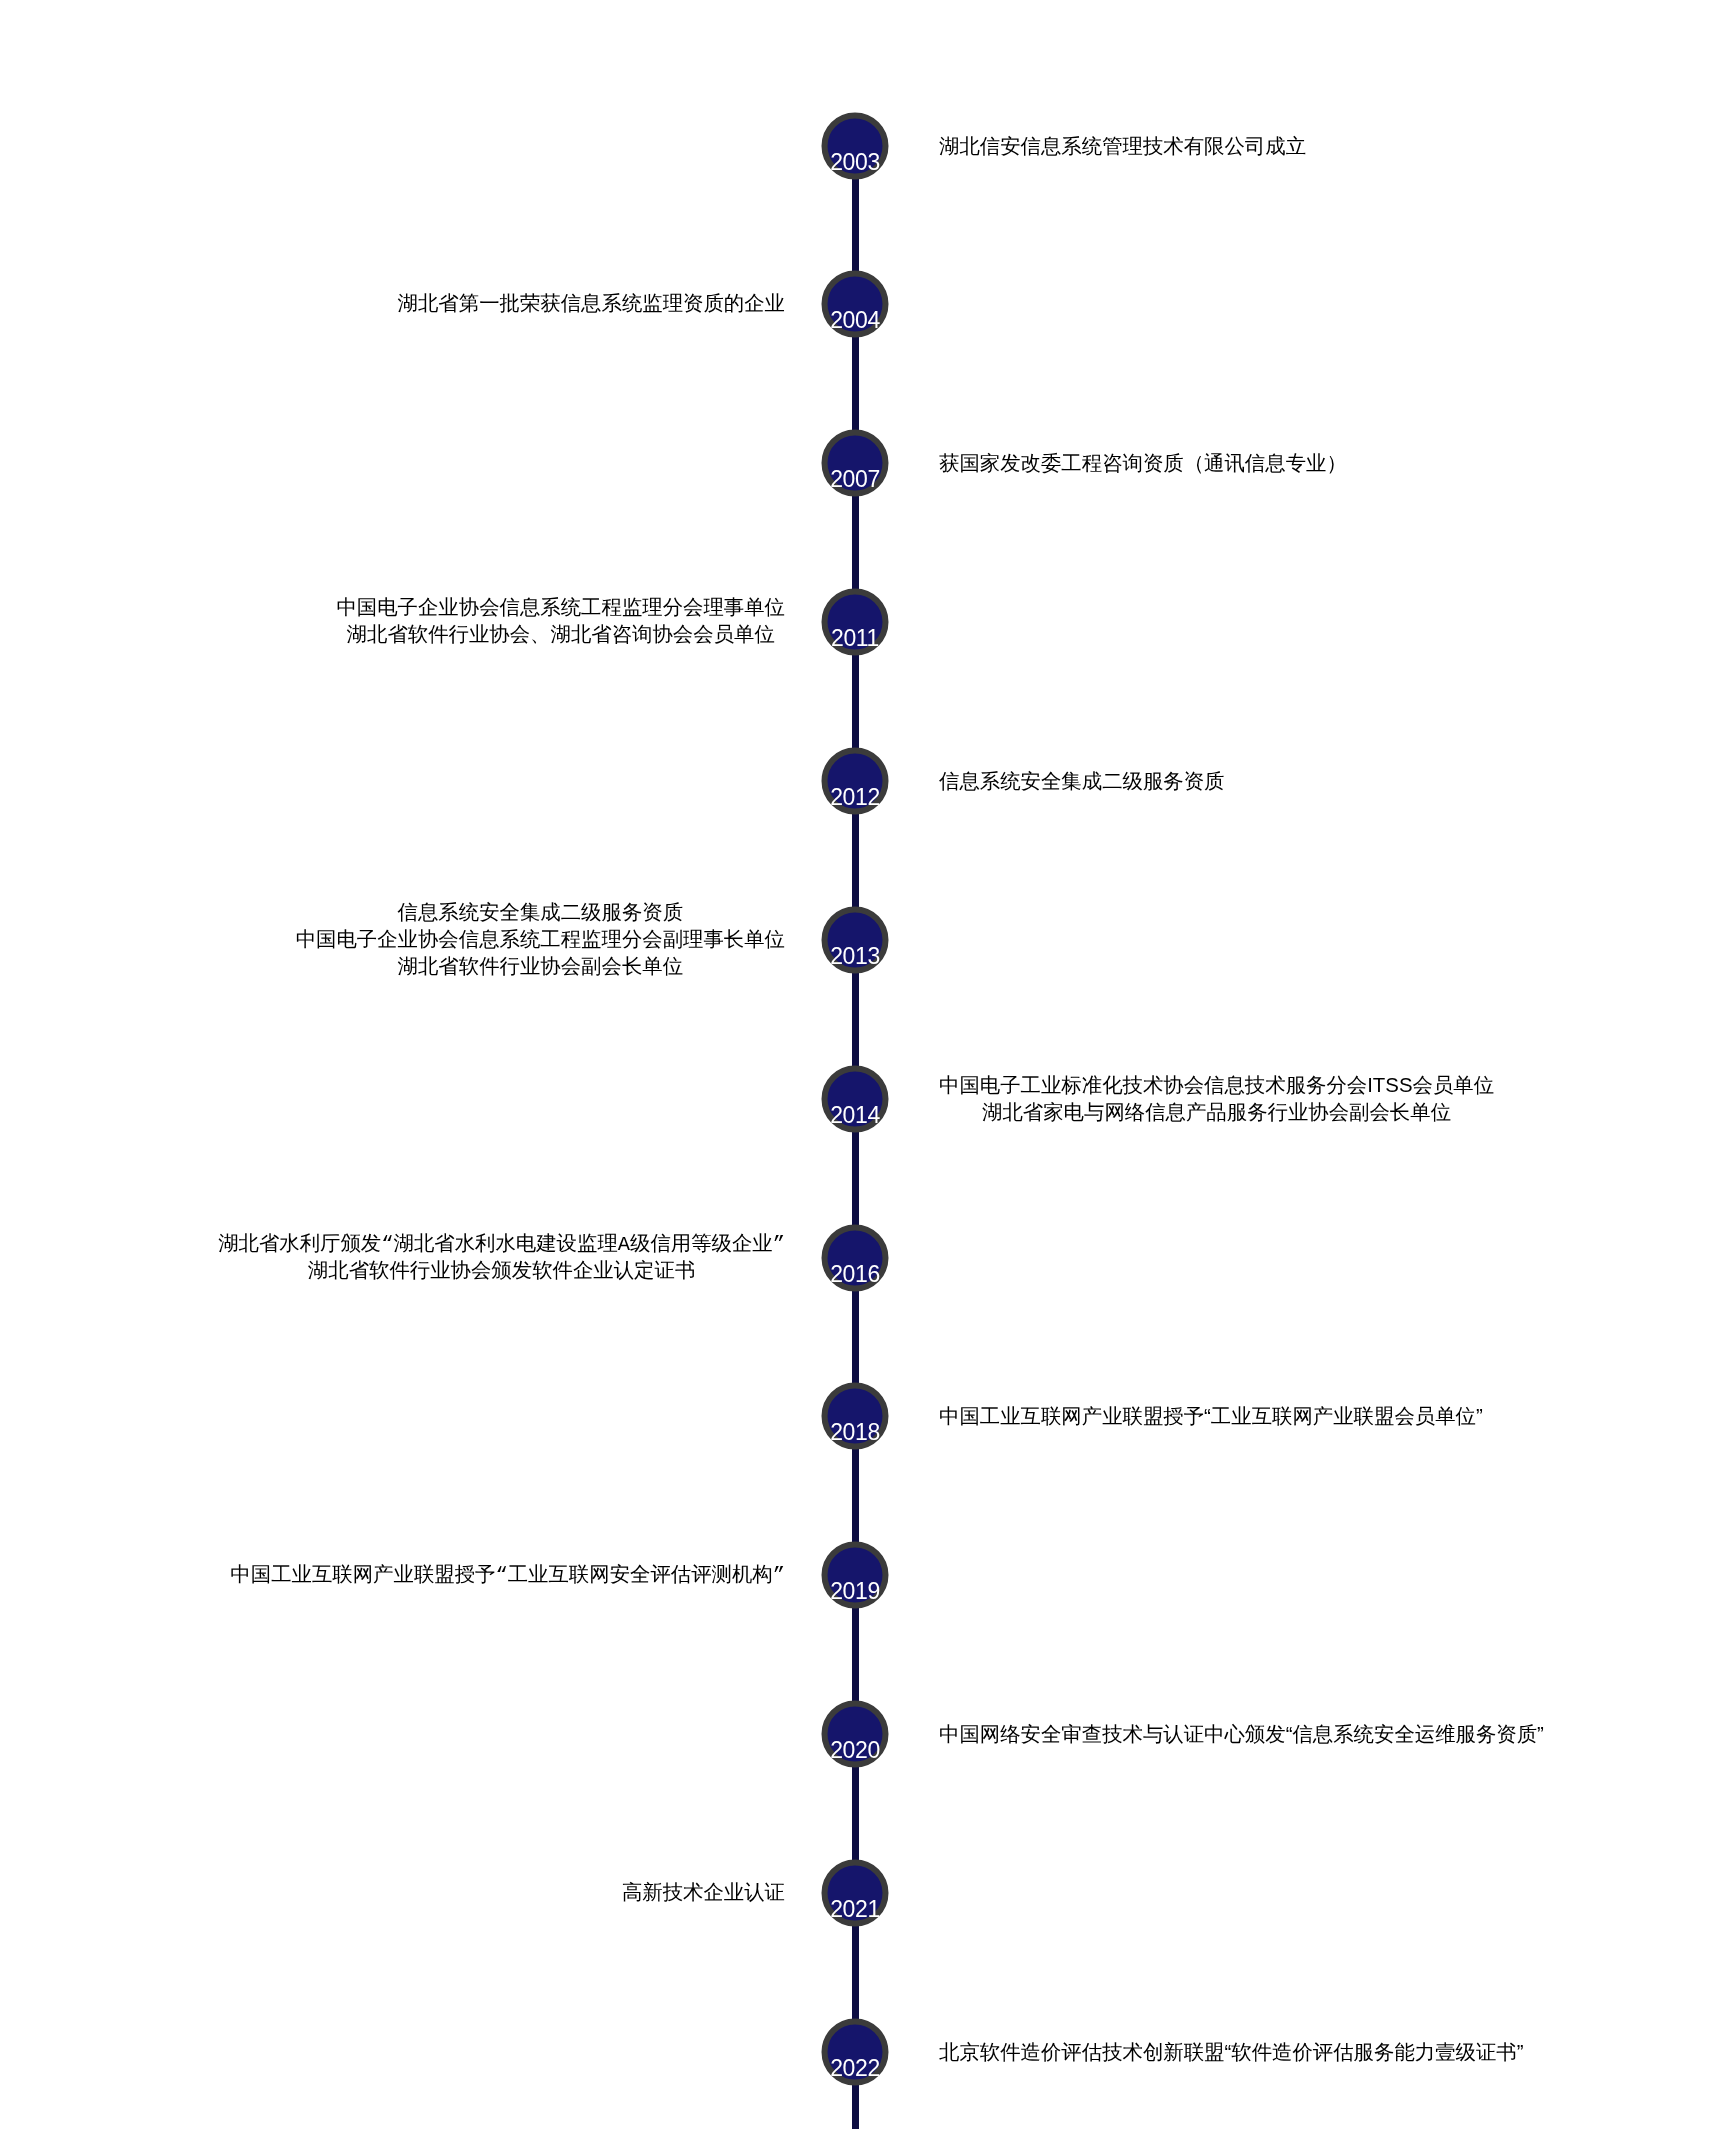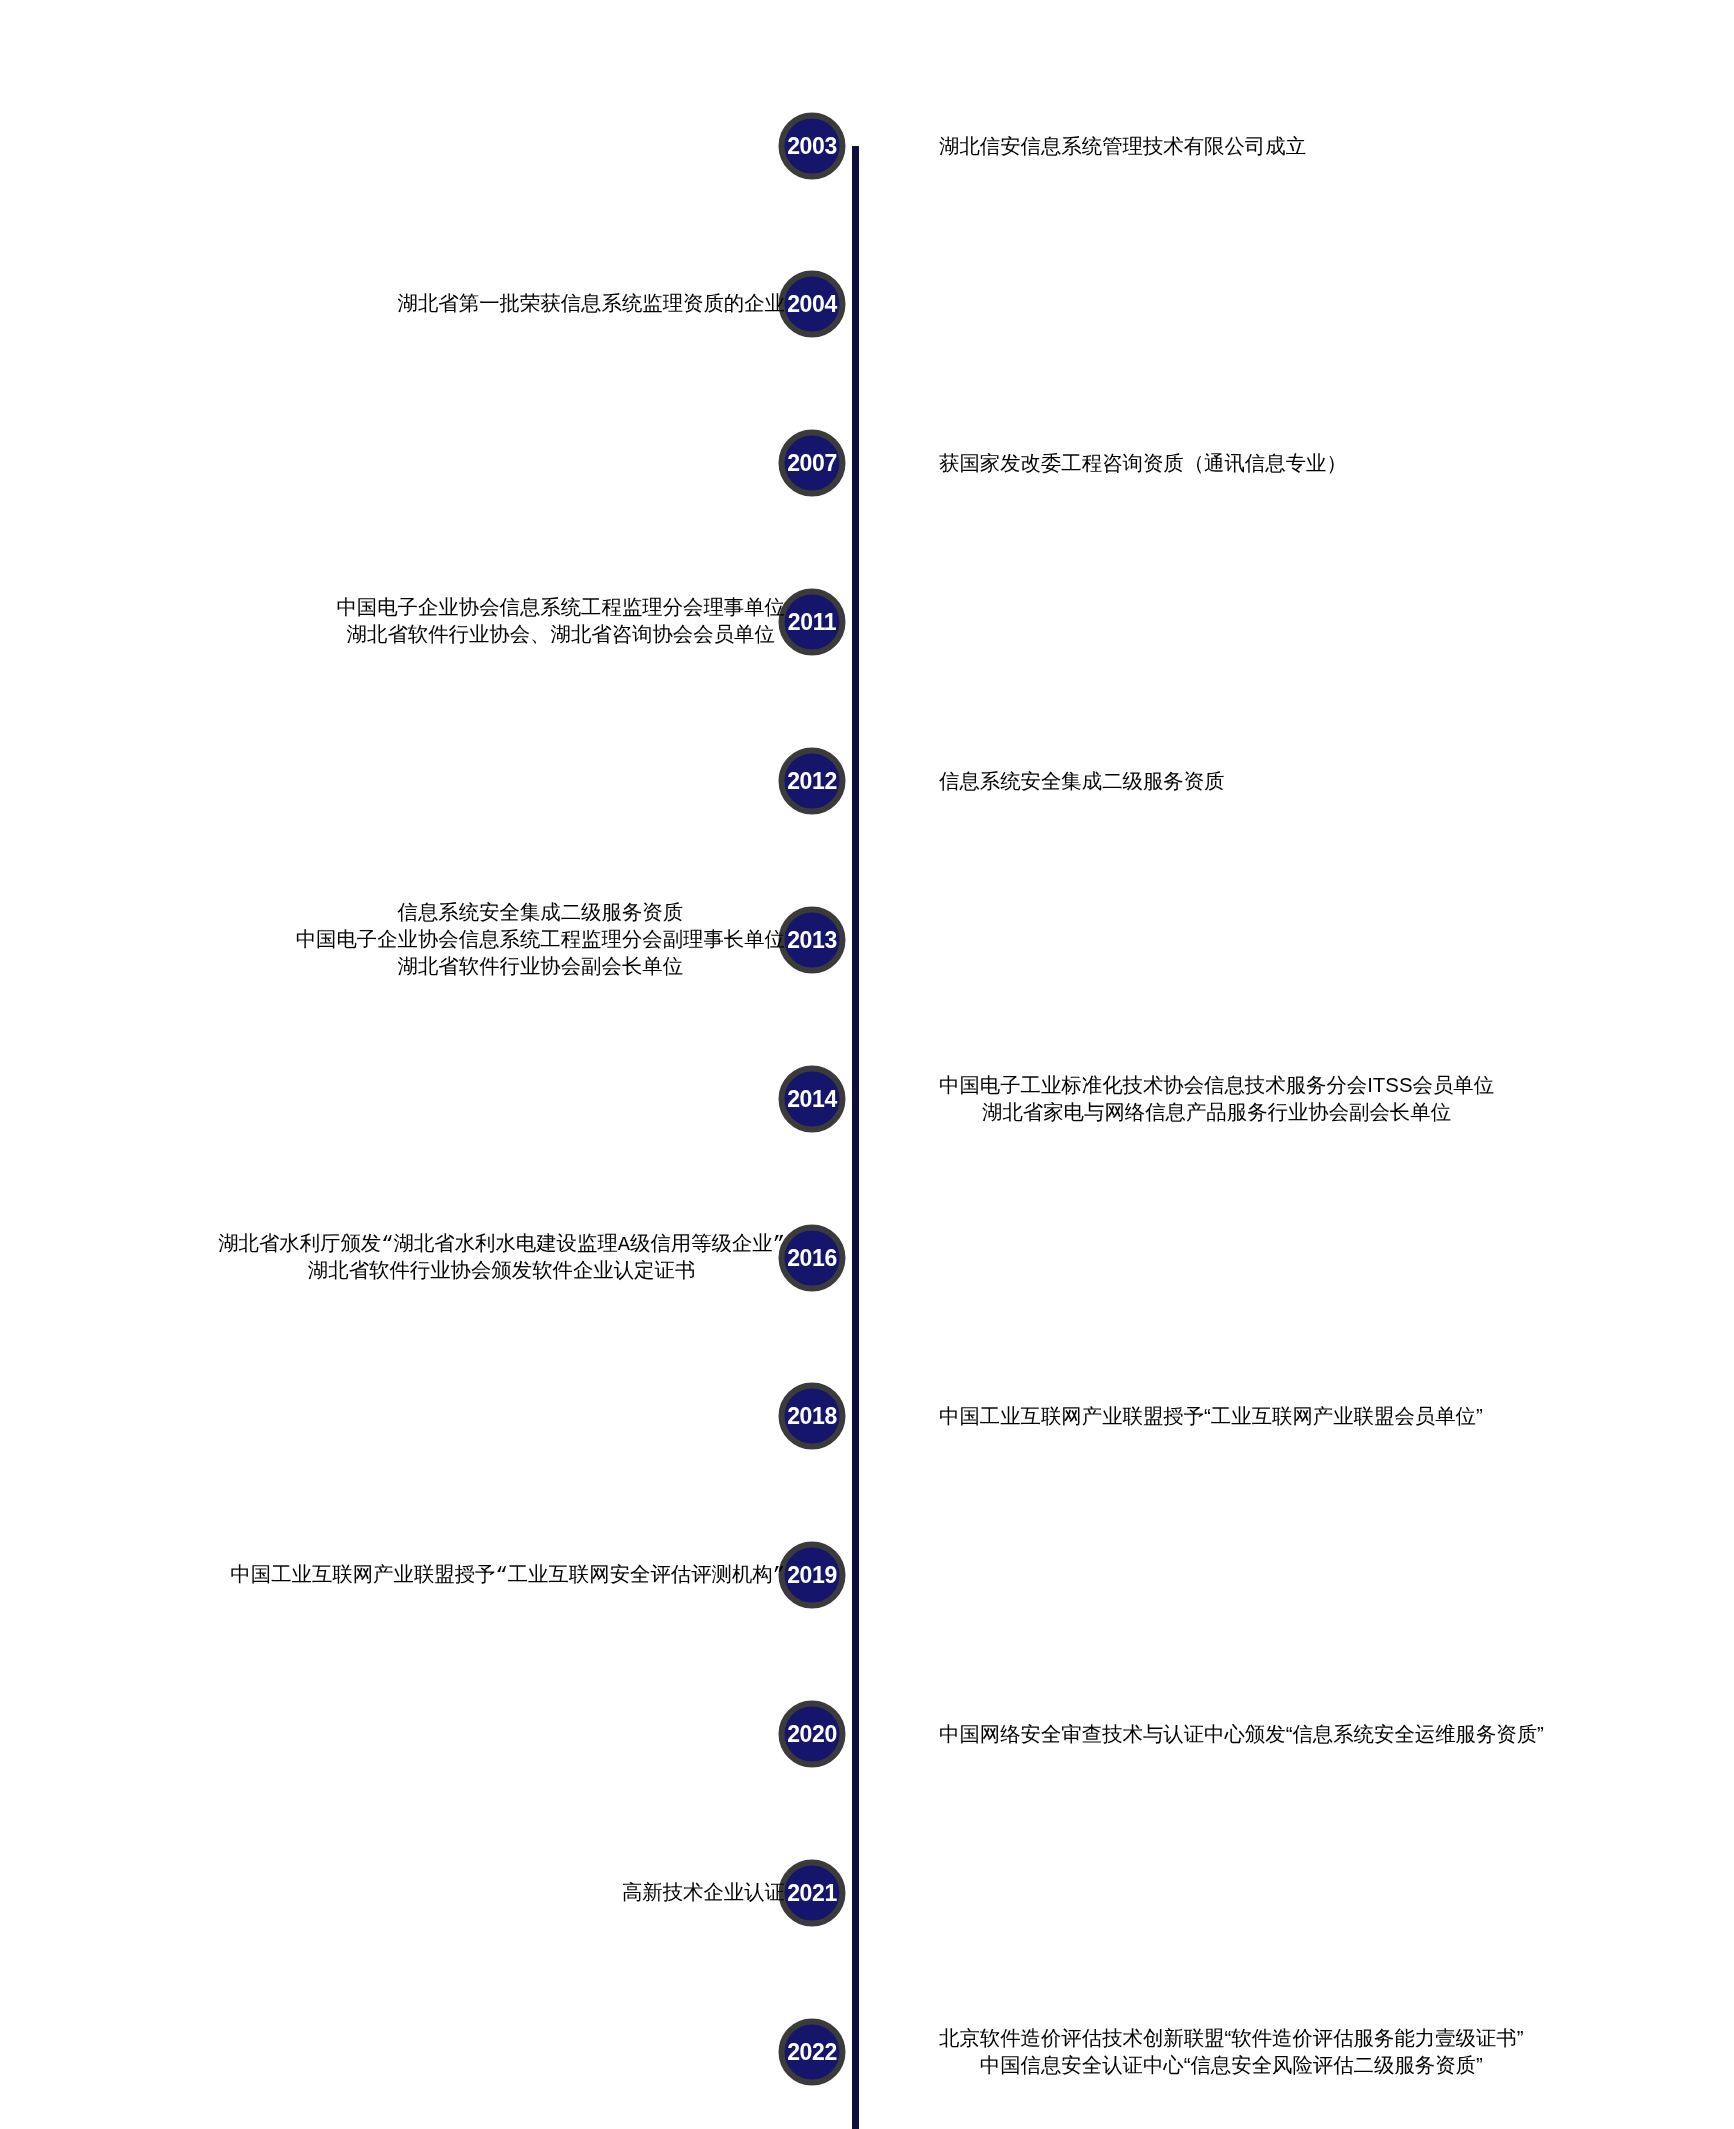--- a/index.html
+++ b/index.html
@@ -16,33 +16,32 @@
     left: 852px;
     top: 146px;
     width: 7.2px;
     height: 2131px;
     background: var(--line-color, #0d0d42);
     z-index: 1;
   }
   .event { position: absolute; left: 0; width: 100%; height: 0; z-index: 2; }
   .circle {
     position: absolute;
-    left: 812px;
+    left: 855px;
     top: 0;
     transform: translate(-50%, -50%);
     width: 55px;
     height: 55px;
     border-radius: 50%;
     border: 6px solid var(--ring-color, #3b3b3b);
     background: var(--circle-color, #15156b);
     display: flex;
-    align-items: center;
+    align-items: flex-end;
     justify-content: center;
     box-sizing: content-box;
-    font-weight: bold;
   }
   .year {
     color: var(--year-color, #ffffff);
     font-size: 23px;
     line-height: 1;
     letter-spacing: -0.4px;
     white-space: nowrap;
   }
   .text {
     position: absolute;
@@ -163,19 +162,18 @@
         <div class="text left">
           <div class="tline">高新技术企业认证</div>
         </div>
       </div>
       <div class="event" style="top: 2052px;">
         <div class="circle">
           <span class="year">2022</span>
         </div>
         <div class="text right">
           <div class="tline">北京软件造价评估技术创新联盟“软件造价评估服务能力壹级证书”</div>
-          <div class="tline">中国信息安全认证中心“信息安全风险评估二级服务资质”</div>
         </div>
       </div>
       <div class="event" style="top: 2211px;"></div>
     </div>
 </div>
 
 
 </body></html>

